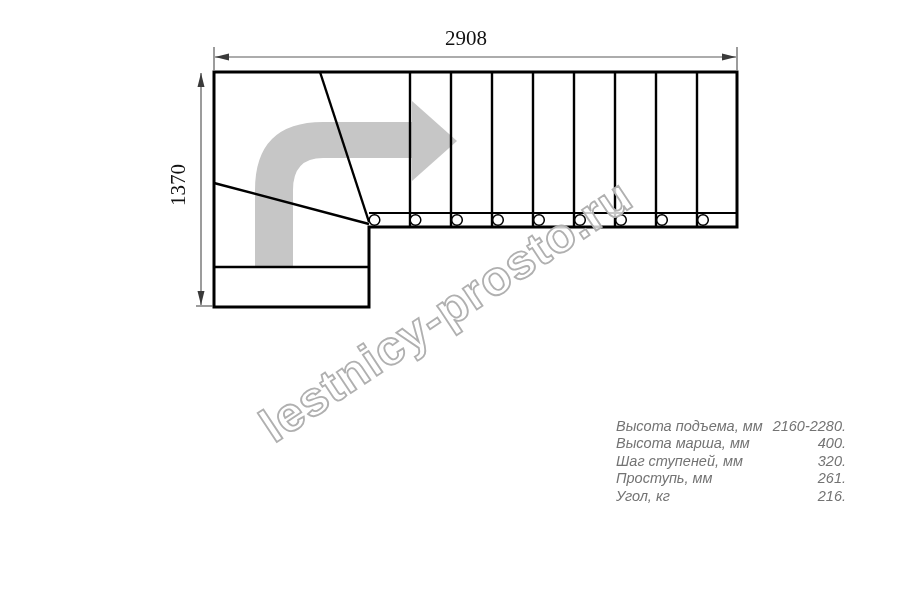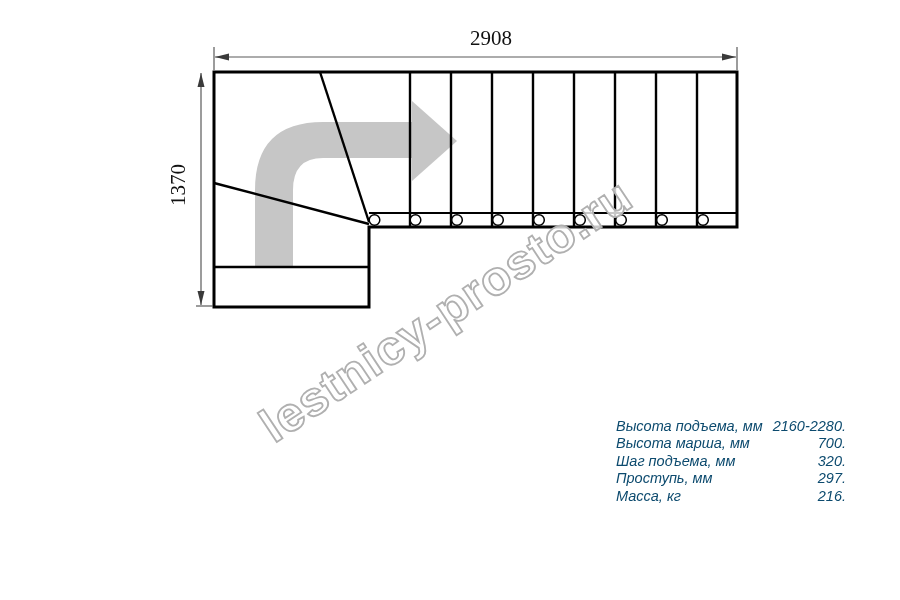--- a/index.html
+++ b/index.html
@@ -16,33 +16,33 @@
   .canvas svg { position: absolute; left: 0; top: 0; }
 
   .dim-label {
     position: absolute;
     font-family: "Liberation Serif", serif;
     font-size: 21px;
     color: #111111;
     text-align: center;
     white-space: nowrap;
   }
-  .dim-top-label { left: 446px; top: 26px; width: 90px; }
+  .dim-top-label { left: 421px; top: 26px; width: 90px; }
   .dim-left-label {
     left: 132px; top: 174px; width: 90px; height: 22px;
     transform: rotate(-90deg);
   }
 
   .spec-table {
     position: absolute;
     left: 616px; top: 418px; width: 230px;
     font-family: "Liberation Sans", sans-serif;
     font-style: italic;
     font-size: 14.5px;
-    color: #0c4a6e;
+    color: #737373;
   }
   .spec-row {
     display: flex;
     align-items: baseline;
     line-height: 17.4px;
     white-space: nowrap;
   }
   .spec-label { text-align: left; }
   .spec-value { margin-left: auto; text-align: right; font-style: italic; }
 
@@ -116,29 +116,29 @@
   <div class="dim-label dim-top-label">2908</div>
   <div class="dim-label dim-left-label">1370</div>
 
   <div class="spec-table">
     <div class="spec-row">
       <span class="spec-label">Высота подъема, мм</span>
       <span class="spec-value">2160-2280.</span>
     </div>
     <div class="spec-row">
       <span class="spec-label">Высота марша, мм</span>
-      <span class="spec-value">700.</span>
+      <span class="spec-value">400.</span>
     </div>
     <div class="spec-row">
-      <span class="spec-label">Шаг подъема, мм</span>
+      <span class="spec-label">Шаг ступеней, мм</span>
       <span class="spec-value">320.</span>
     </div>
     <div class="spec-row">
       <span class="spec-label">Проступь, мм</span>
-      <span class="spec-value">297.</span>
+      <span class="spec-value">261.</span>
     </div>
     <div class="spec-row">
-      <span class="spec-label">Масса, кг</span>
+      <span class="spec-label">Угол, кг</span>
       <span class="spec-value">216.</span>
     </div>
   </div>
 
 </div>
 
 </body></html>

